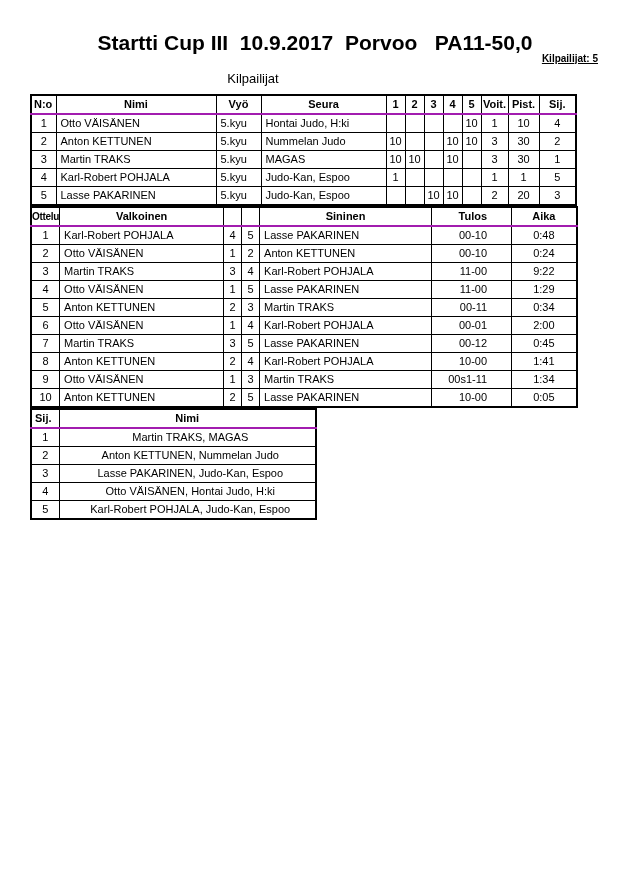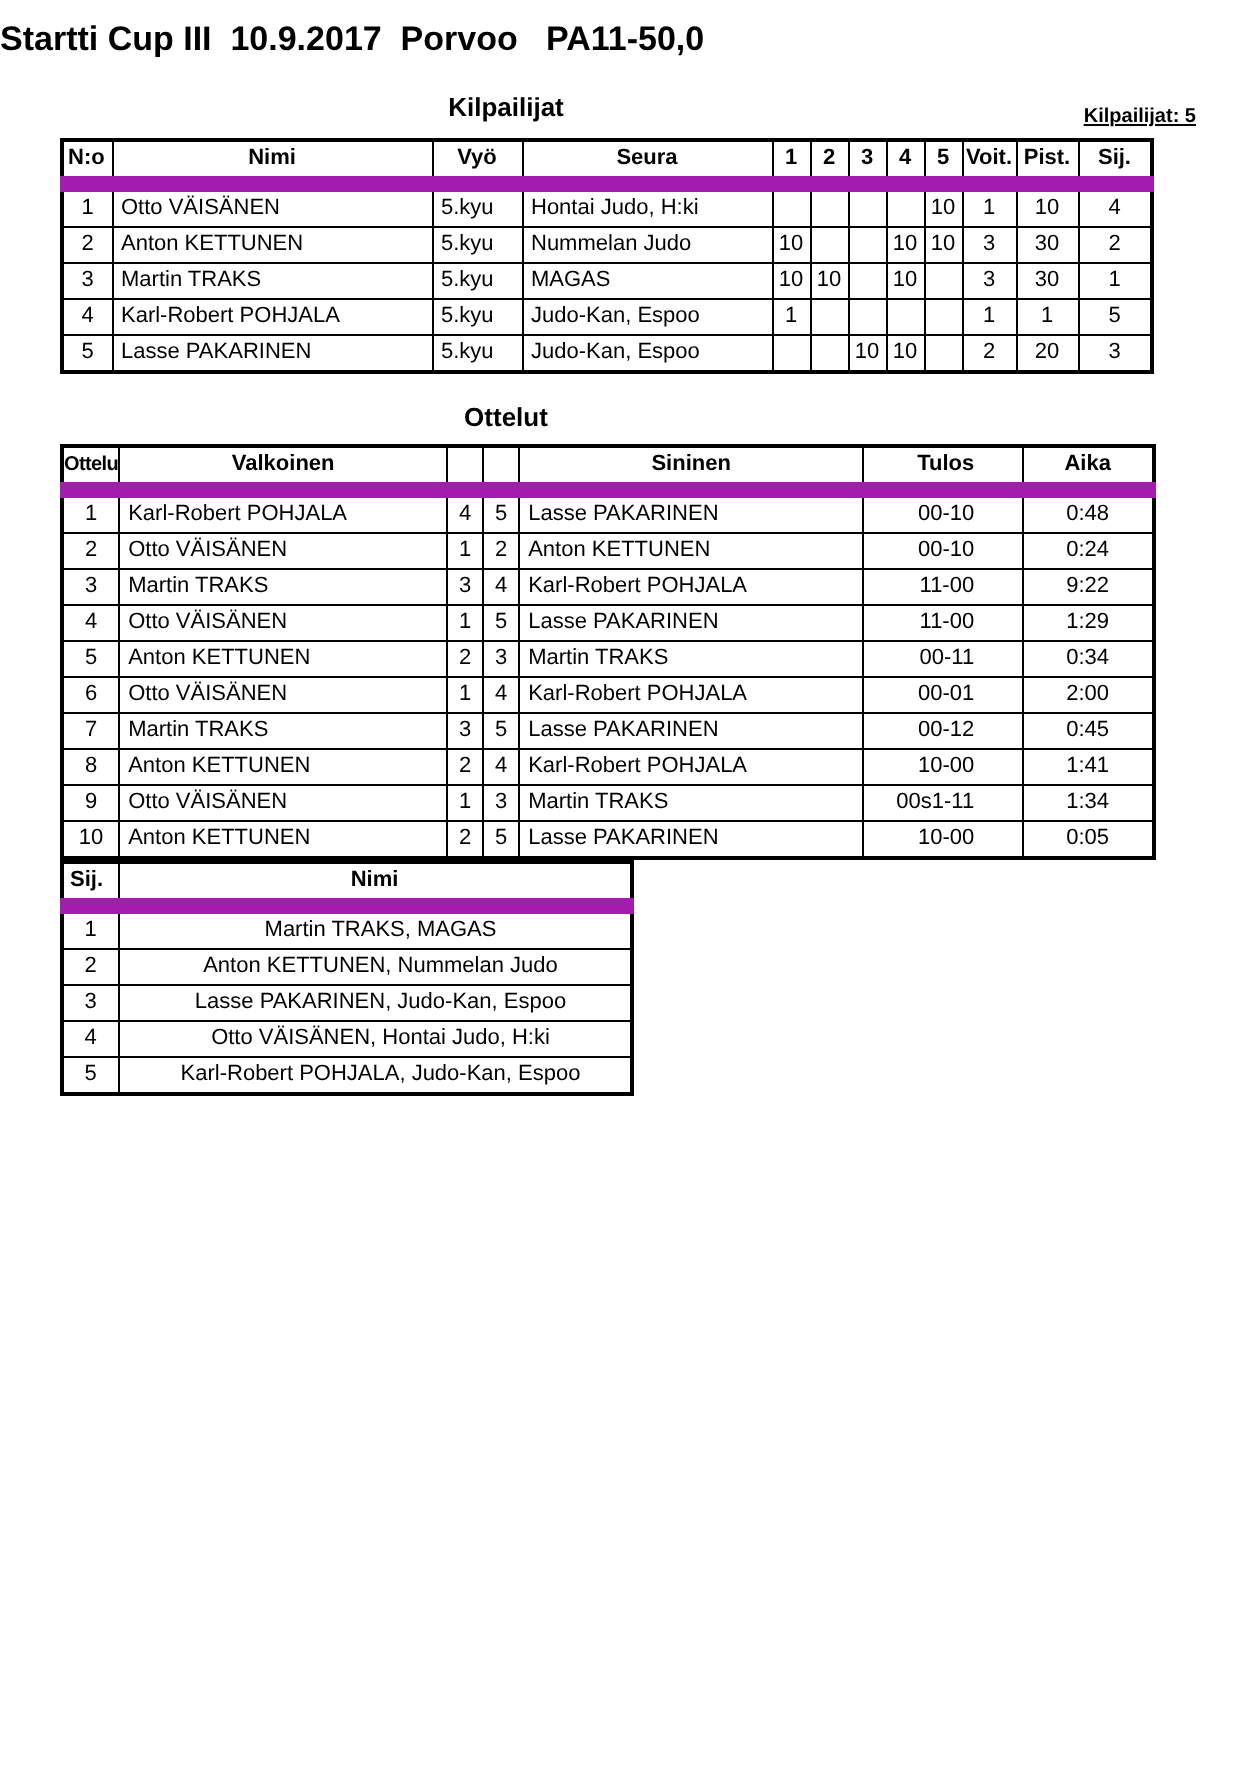--- a/index.html
+++ b/index.html
@@ -6,37 +6,37 @@
   html, body { margin: 0; padding: 0; }
   body {
     width: 630px; height: 891px;
     background: #ffffff;
     color: #000000;
     font-family: "Liberation Sans", sans-serif;
     position: relative;
     overflow: hidden;
   }
   .title {
-    padding-top: 10px;
-    text-align: left;
-    font-size: 17px;
+    padding-top: 31px;
+    text-align: center;
+    font-size: 21px;
     font-weight: 700;
     white-space: pre;
   }
   .count {
     position: absolute;
     top: 53px;
     right: 32px;
     font-size: 10px;
     font-weight: 700;
     text-decoration: underline;
   }
   .sh {
     font-size: 13px;
-    font-weight: 700;
+    font-weight: 400;
     text-align: center;
     line-height: 15px;
   }
   .sh1 { width: 446px; margin: 16px 0 8px 30px; }
   .sh2 { width: 446px; margin: 14px 0 6px 30px; }
   .sh3 { width: 287px; margin: 13px 0 7px 30px; }
   table {
     border-collapse: collapse;
     table-layout: fixed;
     margin-left: 30px;
@@ -45,21 +45,21 @@
   th, td {
     border: 1px solid #000;
     height: 18px;
     padding: 0;
     font-size: 11px;
     line-height: 17px;
     text-align: center;
     overflow: hidden;
     white-space: nowrap;
   }
-  thead th { border-bottom: 8px solid #a21caf; font-weight: 700; }
+  thead th { border-bottom: 2px solid #a21caf; font-weight: 700; }
 
   
   .tk td:nth-child(2), .tk td:nth-child(3), .tk td:nth-child(4) { text-align: left; padding-left: 4px; }
   .tk thead th:nth-child(1) { text-align: left; padding-left: 2px; }
 
   
   .to td:nth-child(2), .to td:nth-child(5) { text-align: left; padding-left: 4px; }
   .to thead th:nth-child(1) { font-size: 10px; letter-spacing: -0.3px; overflow: visible; margin-top: 16px; }
   .to td:nth-child(6), .to thead th:nth-child(6) { text-align: right; padding-right: 24px; }
 
@@ -175,21 +175,20 @@
           <td>10</td>
           <td>10</td>
           <td></td>
           <td>2</td>
           <td>20</td>
           <td>3</td>
         </tr>
     </tbody>
   </table>
 
-  <div class="sh sh2">Ottelut</div>
 
   <table class="to">
     <colgroup>
       <col style="width:28px">
         <col style="width:164px">
         <col style="width:18px">
         <col style="width:18px">
       <col style="width:172px">
         <col style="width:80px">
         <col style="width:65px">

